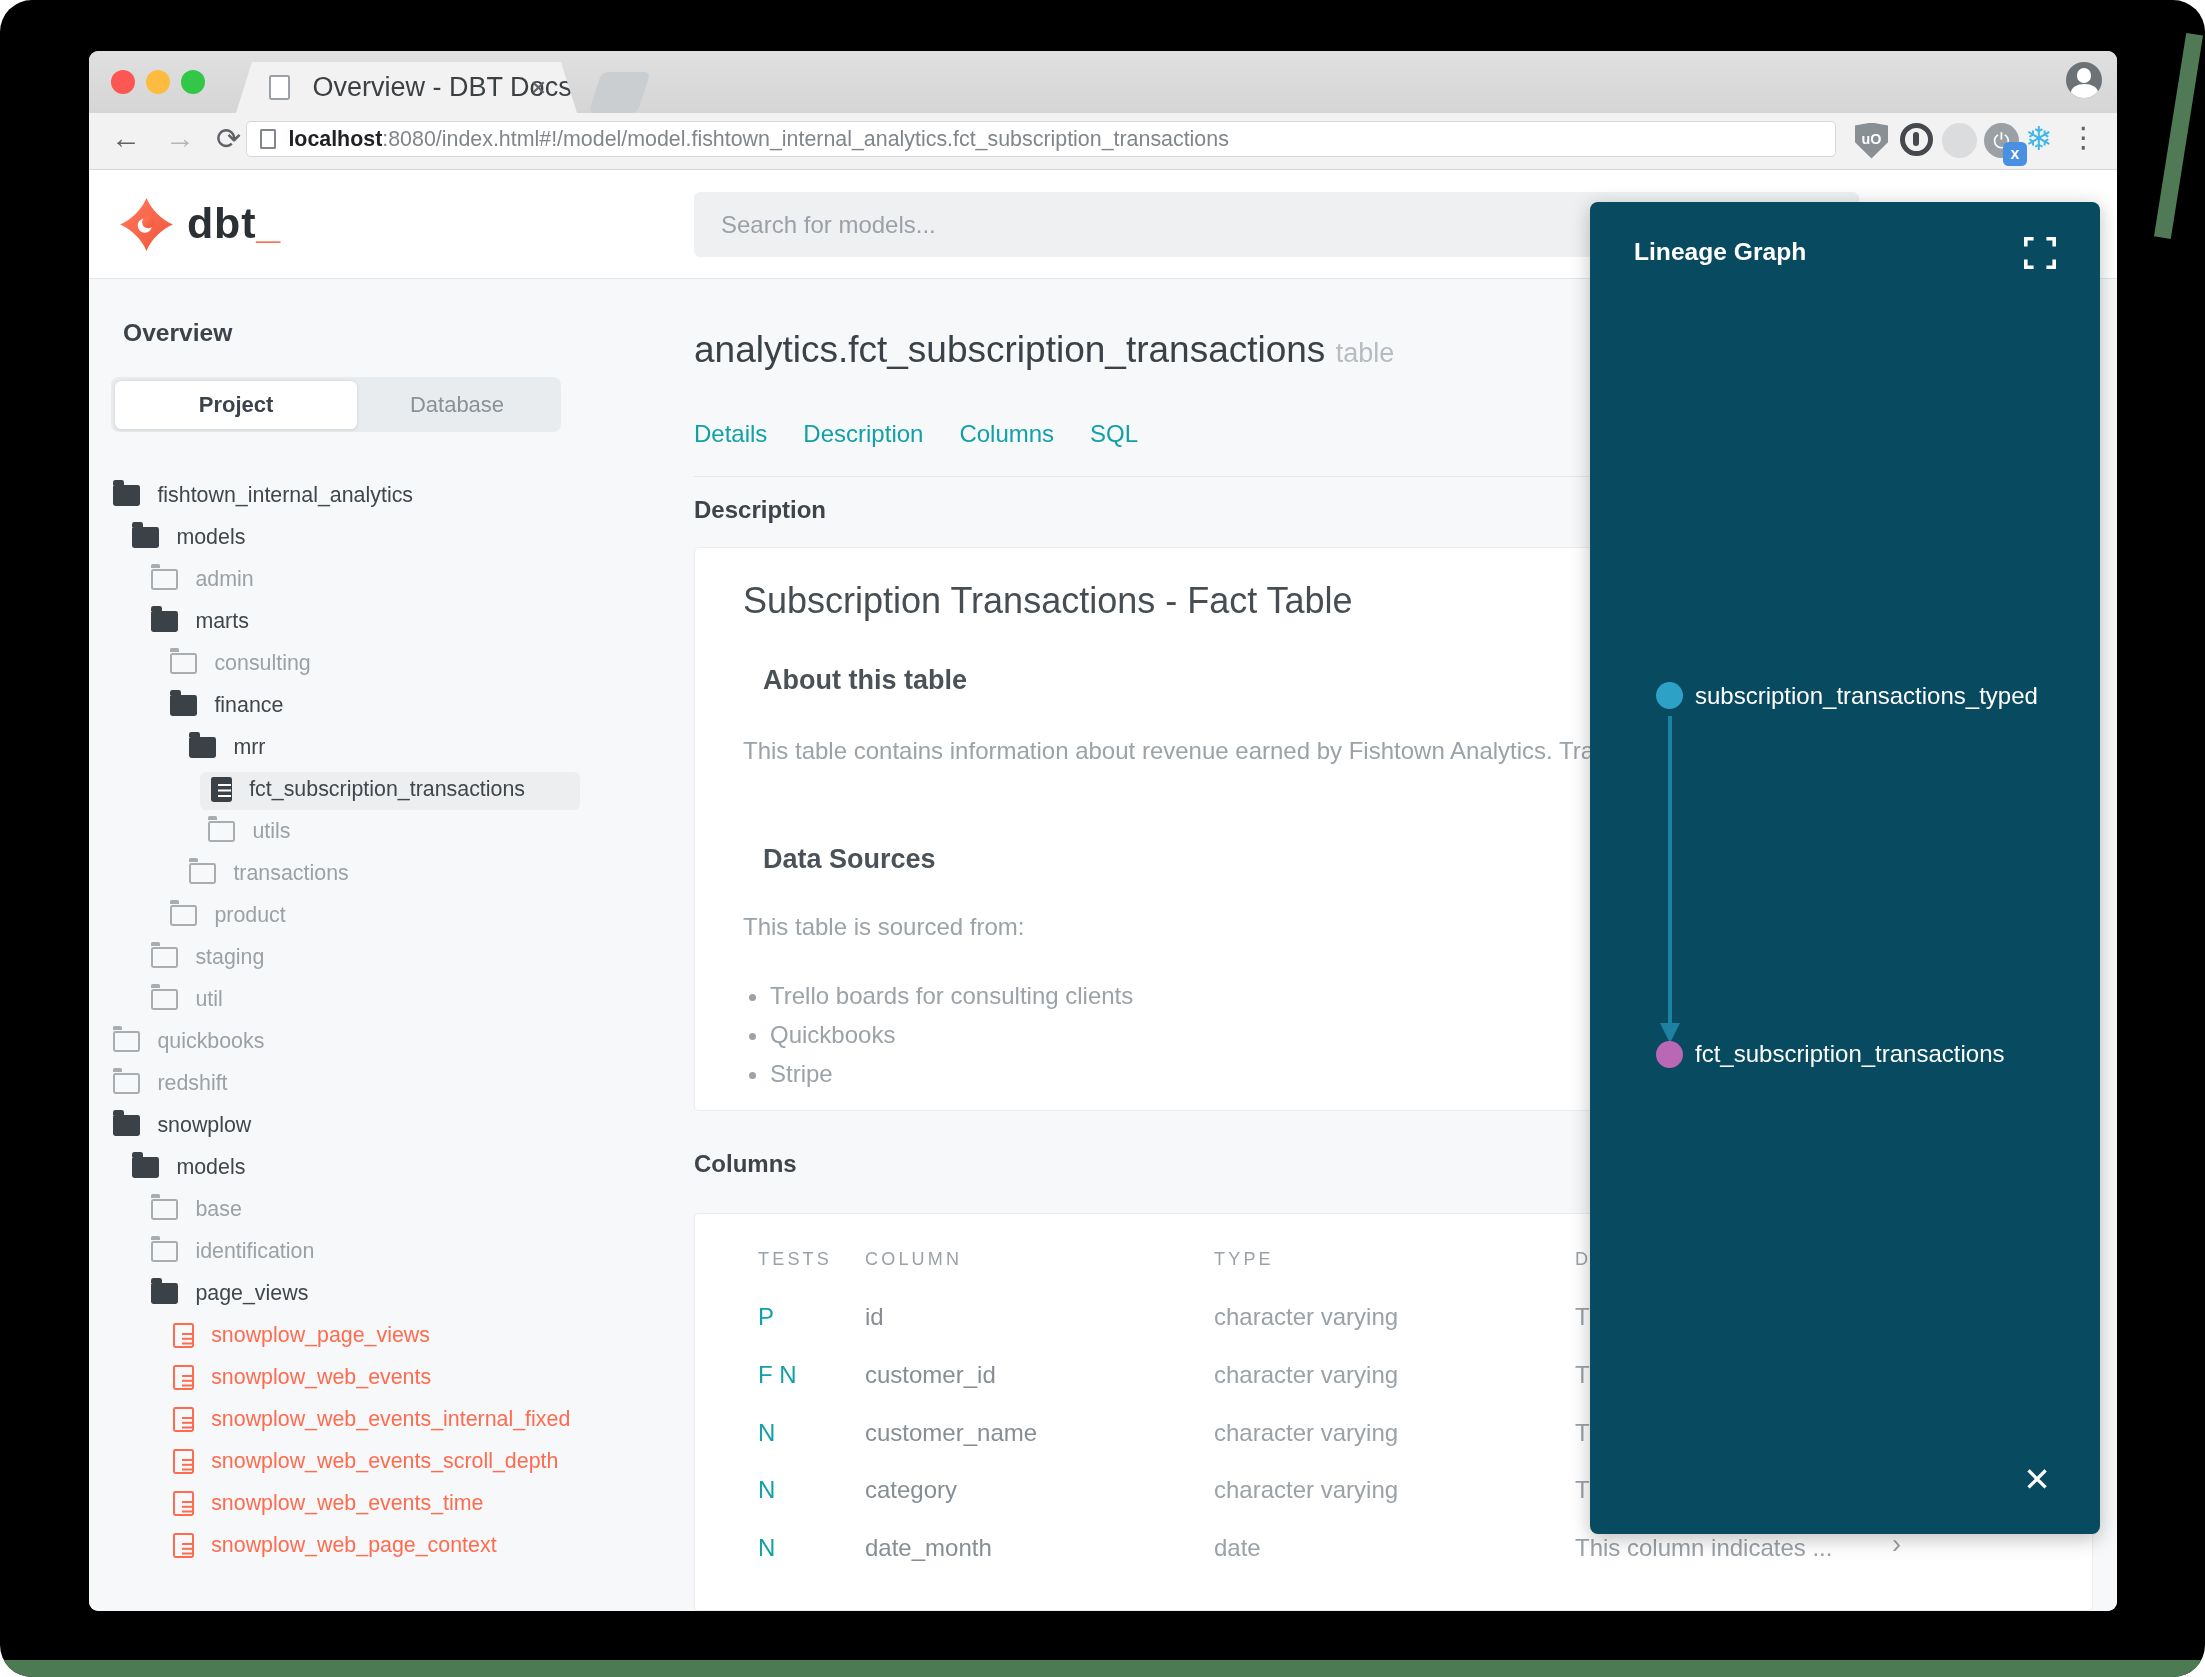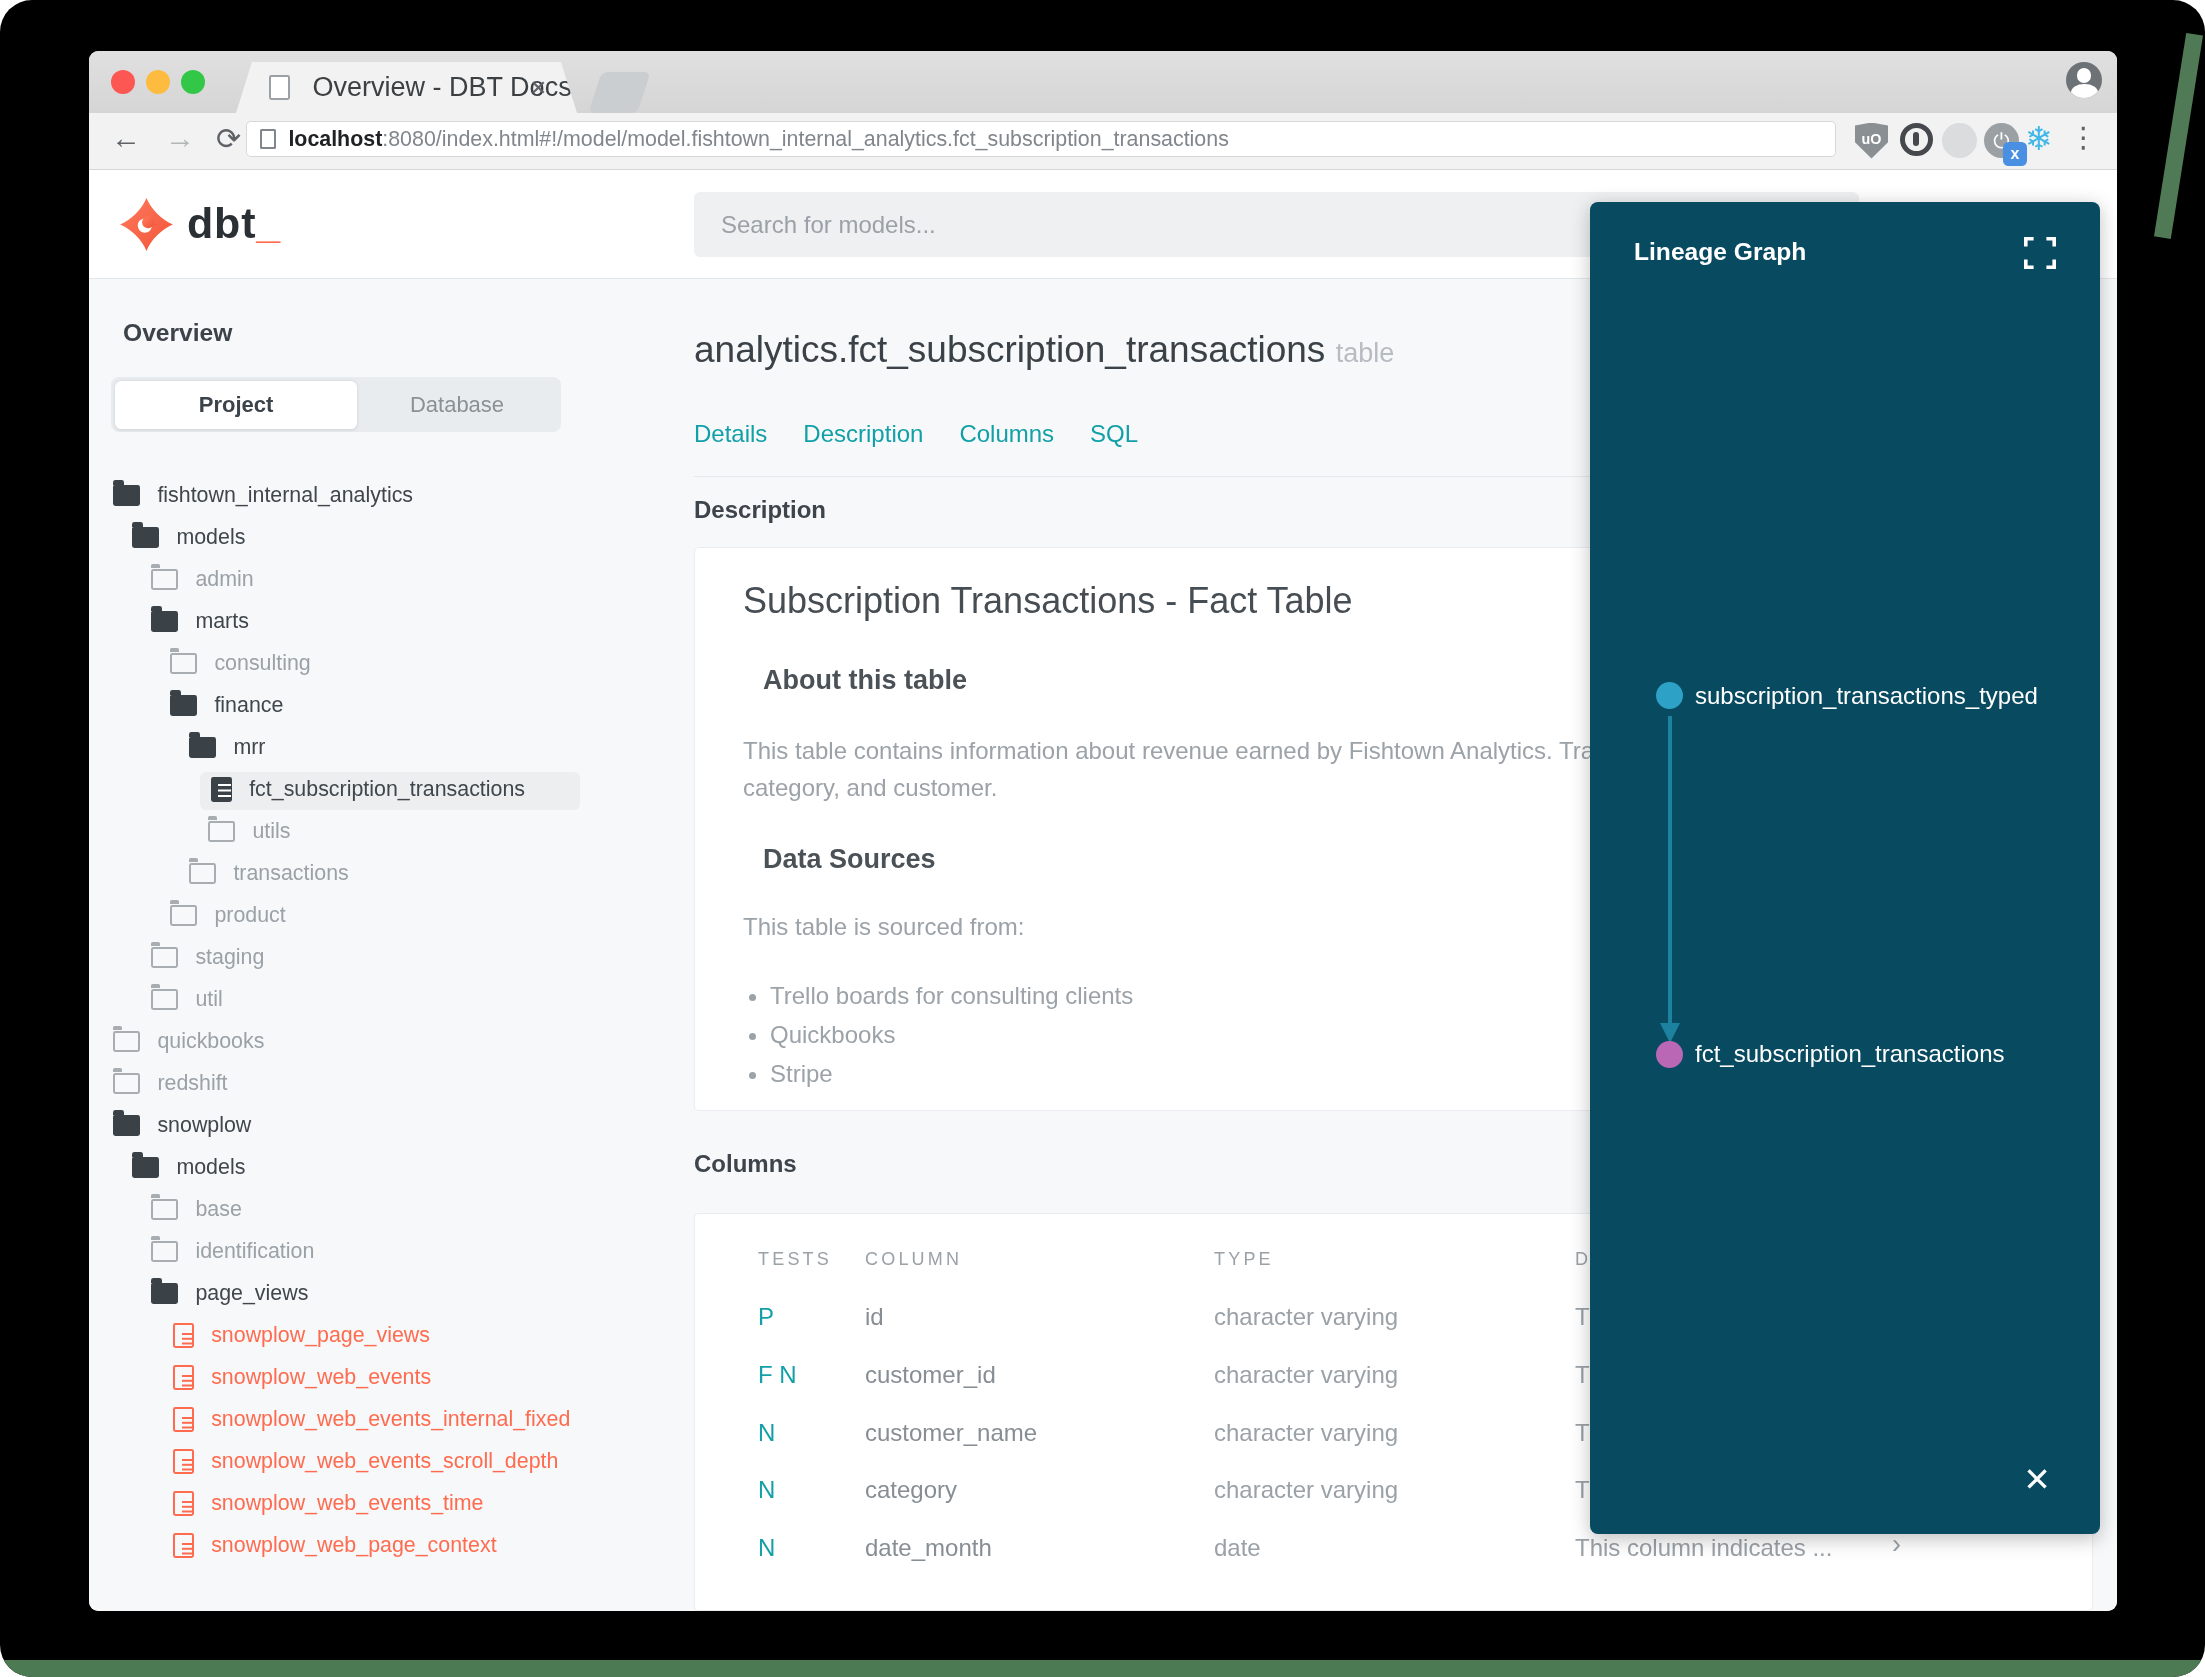--- a/index.html
+++ b/index.html
@@ -292,21 +292,20 @@
       <span>Columns</span>
       <span>SQL</span>
     </div>
     <div class="hr1"></div>
 
     <div class="sec-h" style="top:445px;">Description</div>
     <div class="card card1">
       <div class="c-title">Subscription Transactions - Fact Table</div>
       <div class="c-h2" style="top:117px;">About this table</div>
       <div class="c-p" style="top:189px;">This table contains information about revenue earned by Fishtown Analytics. Trans</div>
-      <div class="c-p" style="top:226px;">category, and customer.</div>
       <div class="c-h2" style="top:296px;">Data Sources</div>
       <div class="c-p" style="top:365px;">This table is sourced from:</div>
       <ul class="c-ul">
         <li>Trello boards for consulting clients</li>
         <li>Quickbooks</li>
         <li>Stripe</li>
       </ul>
     </div>
 
     <div class="sec-h" style="top:1099px;">Columns</div>

